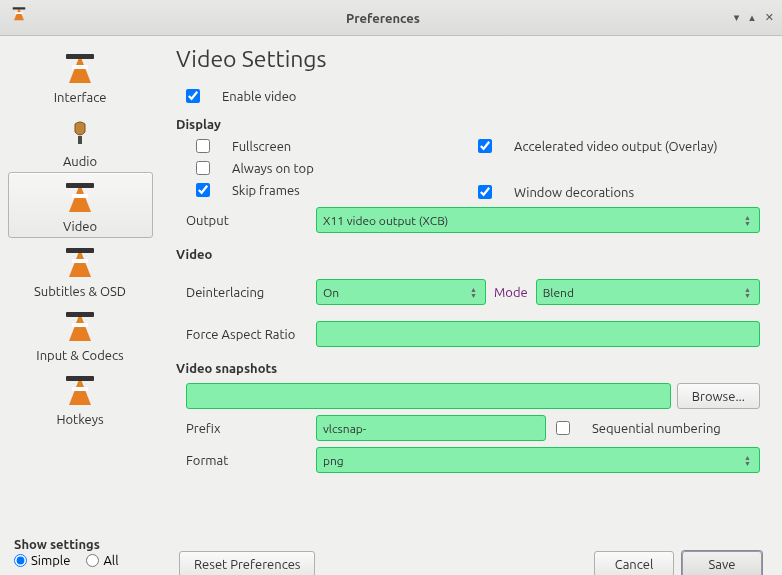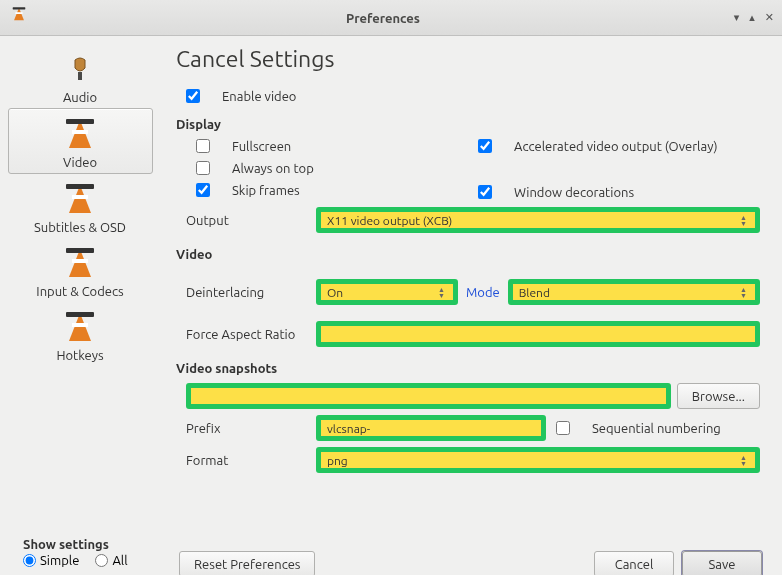--- a/index.html
+++ b/index.html
@@ -18,27 +18,27 @@
 .main { flex: 1; padding: 10px 22px 0 16px; }
 h1 { font-size: 23px; color: #3a3a38; font-weight: normal; margin-bottom: 18px; font-family: "Ubuntu", sans-serif; }
 .section-title { font-weight: bold; font-size: 13px; color: #333; margin: 14px 0 8px; }
 .row { display: flex; align-items: center; margin-bottom: 6px; padding-left: 20px; }
 .row2 { display: flex; align-items: center; margin-bottom: 6px; padding-left: 10px; }
 .row2 label.fld { width: 130px; font-size: 13px; color: #333; }
 .chk { display: flex; align-items: center; gap: 22px; font-size: 13px; color: #333; }
 .chk input { width: 14px; height: 14px; }
 .cols { display: flex; justify-content: space-between; }
 .col { flex: 1; display:flex; flex-direction:column; gap:8px; }
-.select, .input { height: 26px; border: 5px solid #22c55e; border-radius: 3px; background: #fde047; font-size: 12px; padding: 0 6px; color: #333; }
+.select, .input { height: 26px; border: 1px solid #22c55e; border-radius: 3px; background: #86efac; font-size: 12px; padding: 0 6px; color: #333; }
 .select { display: flex; align-items: center; justify-content: space-between; }
 .spinner { display:flex; flex-direction:column; line-height:6px; font-size:7px; color:#666; padding-right:2px;}
 .btn { height: 26px; padding: 0 14px; border: 1px solid #b0b0ae; border-radius: 3px; background: linear-gradient(#fafafa,#e8e8e7); font-size: 13px; color: #333; cursor: pointer; }
 .btn.primary { background: linear-gradient(#f0f0ef,#dedede); border-color:#9a9a98; font-weight:normal; box-shadow: 0 0 0 1px #88a; }
 .footer { display: flex; align-items: center; padding: 6px 20px 10px 14px; }
-.show-settings { position: absolute; left: 23px; bottom: 8px; }
+.show-settings { position: absolute; left: 14px; bottom: 8px; }
 .show-settings .t { font-weight: bold; font-size: 13px; color:#333; }
 .show-settings .opts { display: flex; gap: 16px; font-size: 13px; margin-top:2px;}
 .radio { display: flex; align-items: center; gap: 4px; }
 .cone { position: relative; width: 0; height: 0; border-left: 11px solid transparent; border-right: 11px solid transparent; border-bottom: 28px solid #e67e22; }
 .cone::before { content:''; position:absolute; left:-8px; top:10px; width:16px; height:4px; background:#fff; }
 .cone::after { content:''; position:absolute; left:-14px; bottom:-4px; width:28px; height:5px; background:#333; border-radius:1px; }
 </style>
 </head>
 <body>
 
@@ -51,20 +51,26 @@
     <span class="title-btn">▾</span>
     <span class="title-btn">▴</span>
     <span class="title-btn">✕</span>
   </div>
 </div>
 
 <div class="container">
   <div class="sidebar">
     <div class="sidebar-item">
       <div class="icon-box">
+          <span class="cone"></span>
+        </div>
+      <span class="lbl">Interface</span>
+    </div>
+    <div class="sidebar-item">
+      <div class="icon-box">
         <svg width="30" height="30" viewBox="0 0 30 30">
             <path d="M10 6 Q15 2 20 6 L20 14 Q15 20 10 14 Z" fill="#c0853a" stroke="#7a5220"></path>
             <rect x="13" y="18" width="4" height="8" fill="#4a4a48"></rect>
           </svg>
       </div>
       <span class="lbl">Audio</span>
     </div>
     <div class="sidebar-item active">
       <div class="icon-box">
           <span class="cone"></span>
@@ -85,21 +91,21 @@
     </div>
     <div class="sidebar-item">
       <div class="icon-box">
           <span class="cone"></span>
         </div>
       <span class="lbl">Hotkeys</span>
     </div>
   </div>
 
   <div class="main">
-    <h1>Cancel Settings</h1>
+    <h1>Video Settings</h1>
 
     <div class="row" style="padding-left:10px;">
       <label class="chk">
         <input type="checkbox" checked="" style="">
           <span>Enable video</span>
       </label>
     </div>
 
     <div class="section-title">Display</div>
     <div class="cols" style="padding-left:20px;">
@@ -133,25 +139,25 @@
       <label class="fld">Output</label>
       <div class="select" style="flex:1">
         <span>X11 video output (XCB)</span>
         <span class="spinner">▲<br>▼</span>
       </div>
     </div>
 
     <div class="section-title">Video</div>
     <div class="row2">
       <label class="fld">Deinterlacing</label>
-      <div class="select" style="width:142px">
+      <div class="select" style="width:170px">
         <span>On</span>
           <span class="spinner">▲<br>▼</span>
       </div>
-      <label style="margin:16px 8px;font-size:13px;color:#1d4ed8">Mode</label>
+      <label style="margin:16px 8px;font-size:13px;color:#701a75">Mode</label>
       <div class="select" style="flex:1">
         <span>Blend</span>
           <span class="spinner">▲<br>▼</span>
       </div>
     </div>
     <div class="row2">
       <label class="fld">Force Aspect Ratio</label>
       <input class="input" style="flex: 1 1 0%;" value="">
     </div>
 

